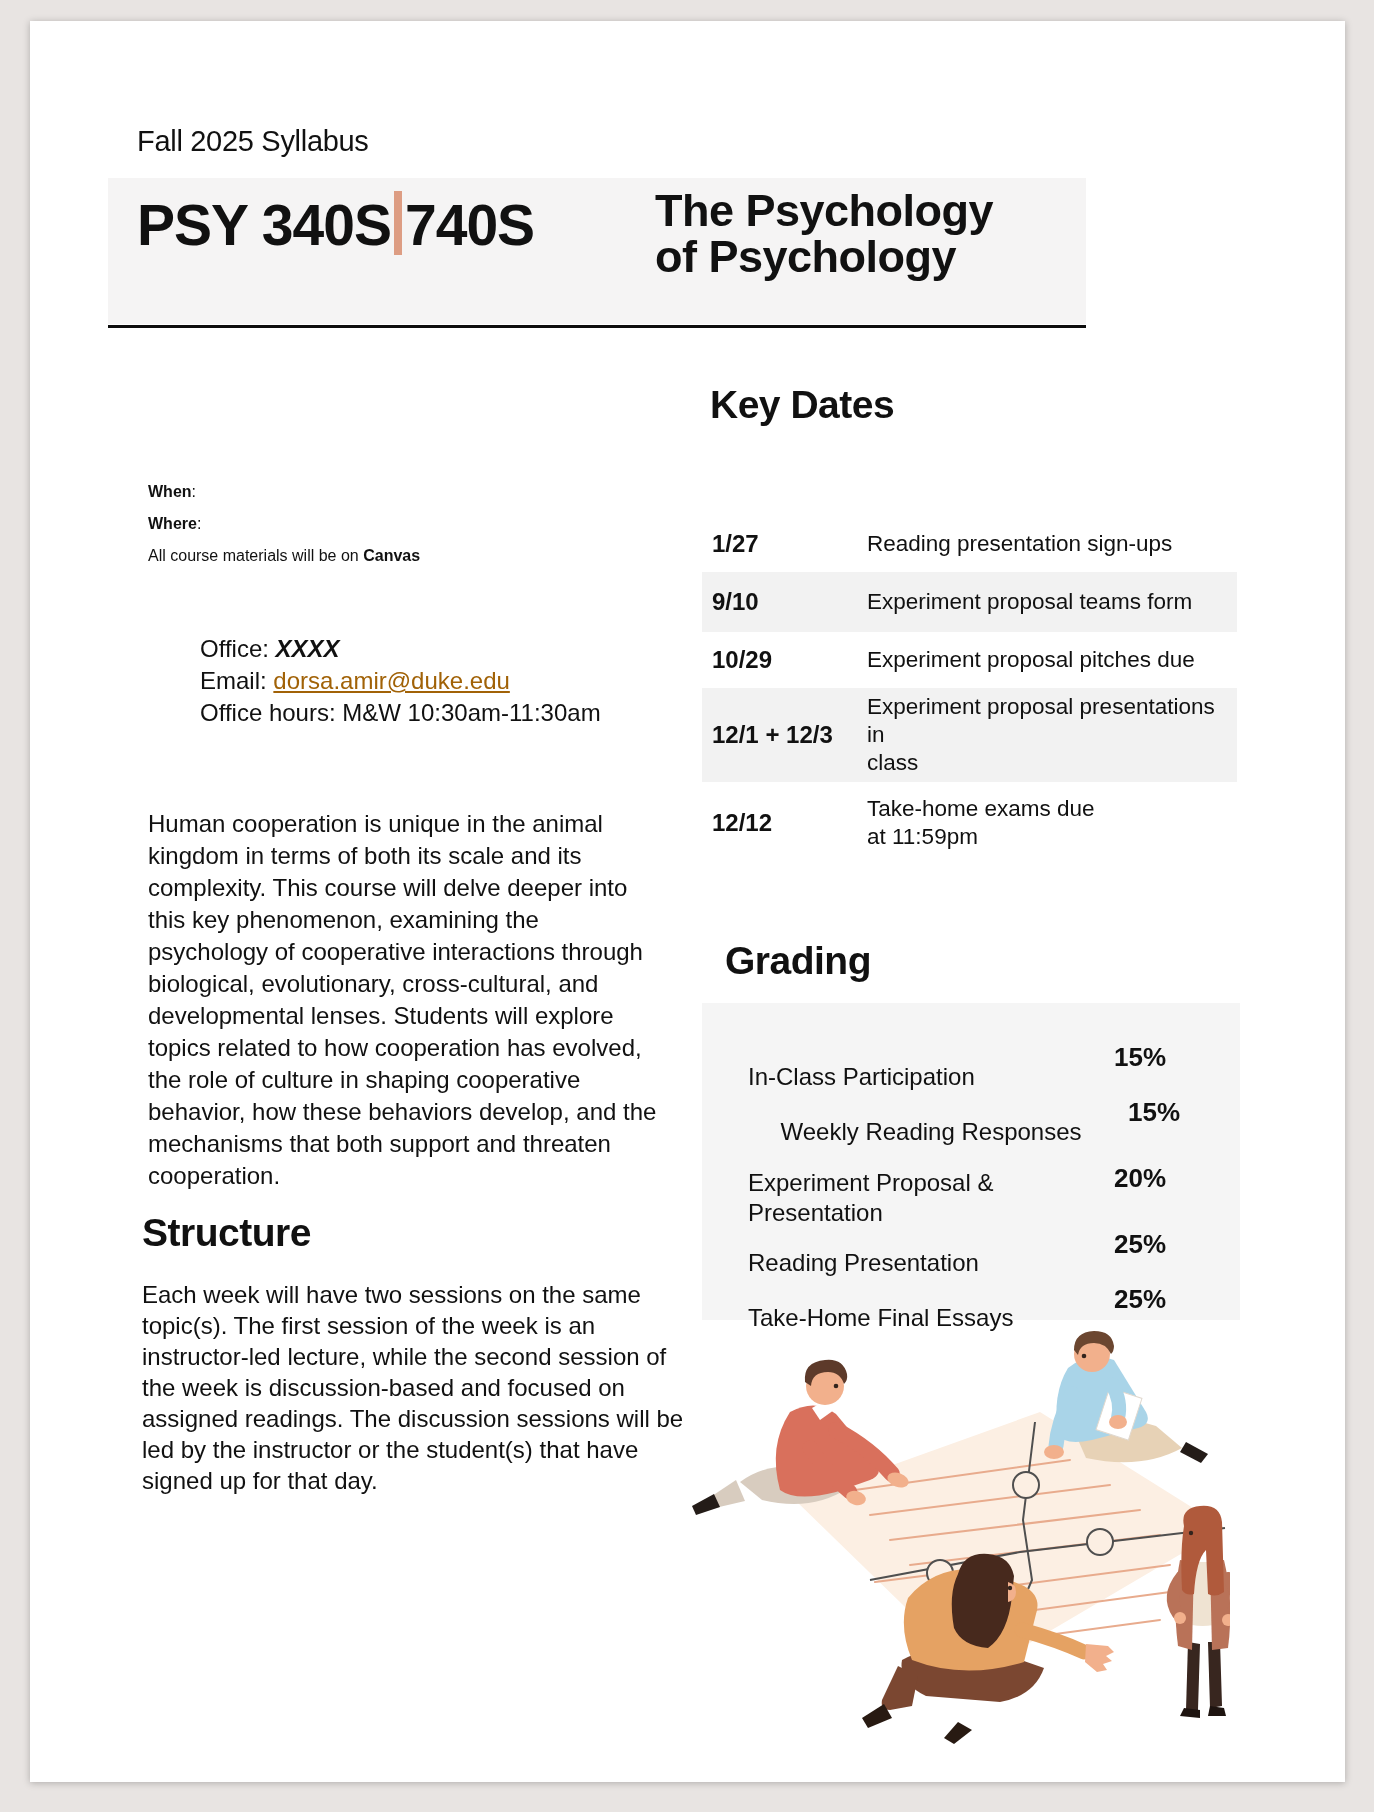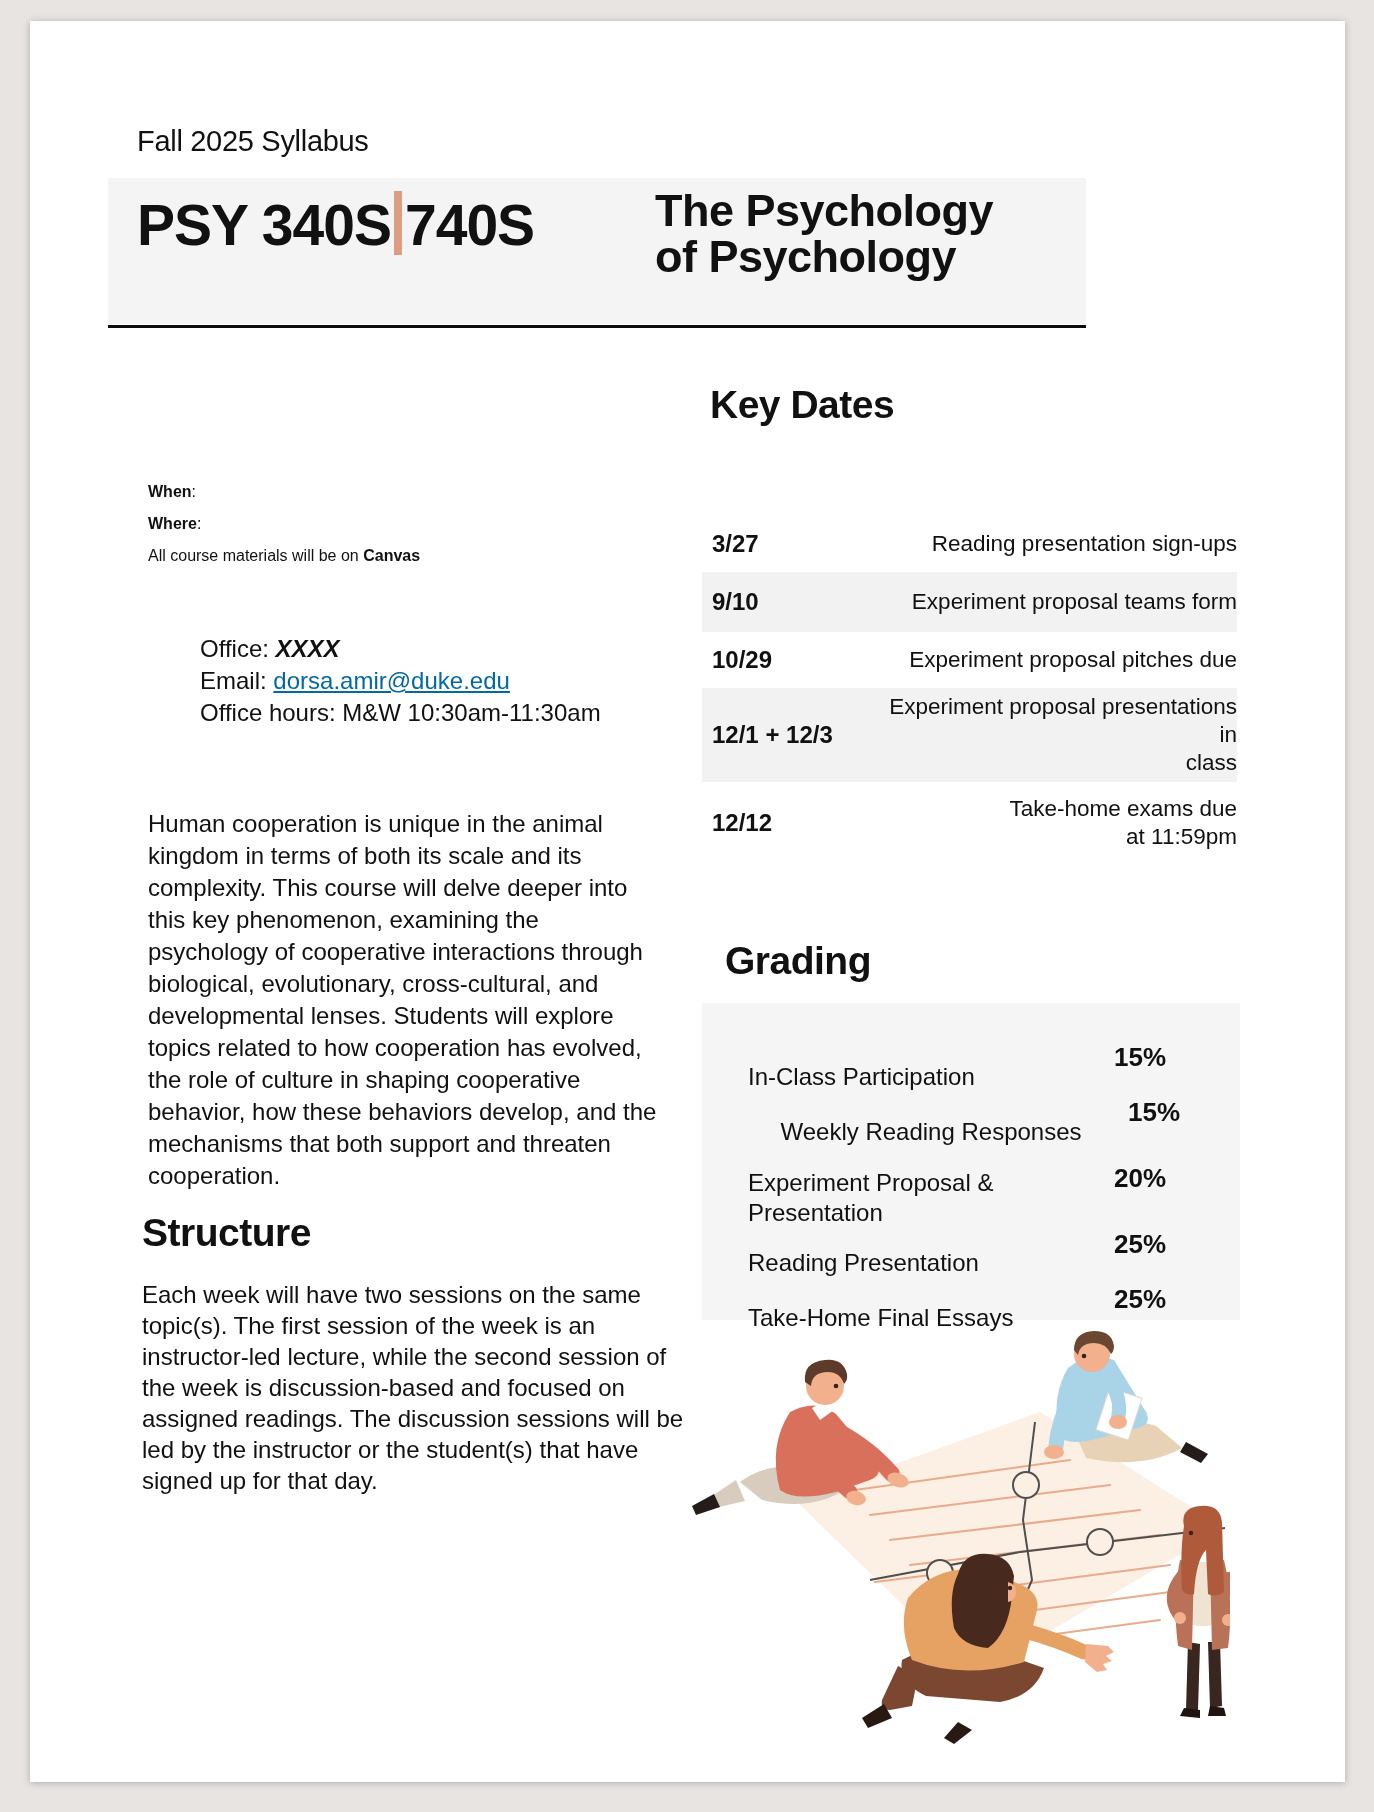--- a/index.html
+++ b/index.html
@@ -24,32 +24,32 @@
   .rule{left:78px;top:304px;width:978px;height:3px;background:#0d0d0d;}
   .psy{left:107px;top:170px;font-size:57px;font-weight:bold;letter-spacing:-1px;white-space:nowrap;}
   .psy .bar{display:inline-block;width:8px;height:64px;background:#dd9d83;margin:0 3px;vertical-align:-10px;}
   .ctitle{left:625px;top:167px;font-size:45px;font-weight:bold;line-height:46px;letter-spacing:-0.5px;}
   
   .whenblock{left:118px;top:455px;font-size:16px;line-height:32px;}
   .instrblock{left:118px;top:612px;font-size:24px;line-height:32px;}
   .indent{padding-left:52px;}
   .b{font-weight:bold;}
   .bi{font-weight:bold;font-style:italic;}
-  .link{color:#0369a1;text-decoration:underline;}
+  .link{color:#a16207;text-decoration:underline;}
   .intro{left:118px;top:787px;width:512px;font-size:24px;line-height:32px;}
   .h2{font-size:39px;font-weight:bold;letter-spacing:-0.5px;}
   .structure-h{left:112px;top:1190px;}
   .structure-p{left:112px;top:1258px;width:545px;font-size:24px;line-height:31px;}
   
   .keydates-h{left:680px;top:362px;}
   .kd-table{left:672px;top:495px;width:535px;display:flex;flex-direction:column;}
   .kd-row{display:flex;align-items:center;}
   .kd-row.shaded{background:#f2f2f2;}
   .kd-date{width:155px;padding-left:10px;font-size:24px;font-weight:bold;white-space:nowrap;}
-  .kd-event{flex:1;font-size:22.5px;line-height:28px;white-space:pre-line;text-align:right;}
+  .kd-event{flex:1;font-size:22.5px;line-height:28px;white-space:pre-line;}
   
   .grading-h{left:695px;top:918px;}
   .gr-box{left:672px;top:982px;width:538px;height:317px;background:#f5f5f5;
     box-sizing:border-box;padding:34px 46px 0 46px;display:flex;flex-direction:column;gap:14px;}
   .gr-row{display:flex;align-items:center;}
   .gr-item{flex:1;font-size:24px;line-height:30px;white-space:pre-line;margin-top:38px;}
   .gr-weight{width:80px;font-size:26px;font-weight:bold;}
   
   .illus{left:610px;top:1309px;width:590px;height:430px;}
 </style>
@@ -81,21 +81,21 @@
   </div>
 
   <div class="abs intro">Human cooperation is unique in the animal kingdom in terms of both its scale and its complexity. This course will delve deeper into this key phenomenon, examining the psychology of cooperative interactions through biological, evolutionary, cross-cultural, and developmental lenses. Students will explore topics related to how cooperation has evolved, the role of culture in shaping cooperative behavior, how these behaviors develop, and the mechanisms that both support and threaten cooperation.</div>
 
   <div class="abs h2 structure-h">Structure</div>
   <div class="abs structure-p">Each week will have two sessions on the same topic(s). The first session of the week is an instructor-led lecture, while the second session of the week is discussion-based and focused on assigned readings. The discussion sessions will be led by the instructor or the student(s) that have signed up for that day.</div>
 
   <div class="abs h2 keydates-h">Key Dates</div>
   <div class="abs kd-table">
       <div class="kd-row" style="min-height: 56px;">
-        <div class="kd-date">3/27</div>
+        <div class="kd-date">1/27</div>
         <div class="kd-event">Reading presentation sign-ups</div>
       </div>
       <div class="kd-row shaded" style="min-height: 60px;">
         <div class="kd-date">9/10</div>
         <div class="kd-event">Experiment proposal teams form</div>
       </div>
       <div class="kd-row" style="min-height: 56px;">
         <div class="kd-date">10/29</div>
         <div class="kd-event">Experiment proposal pitches due</div>
       </div>

